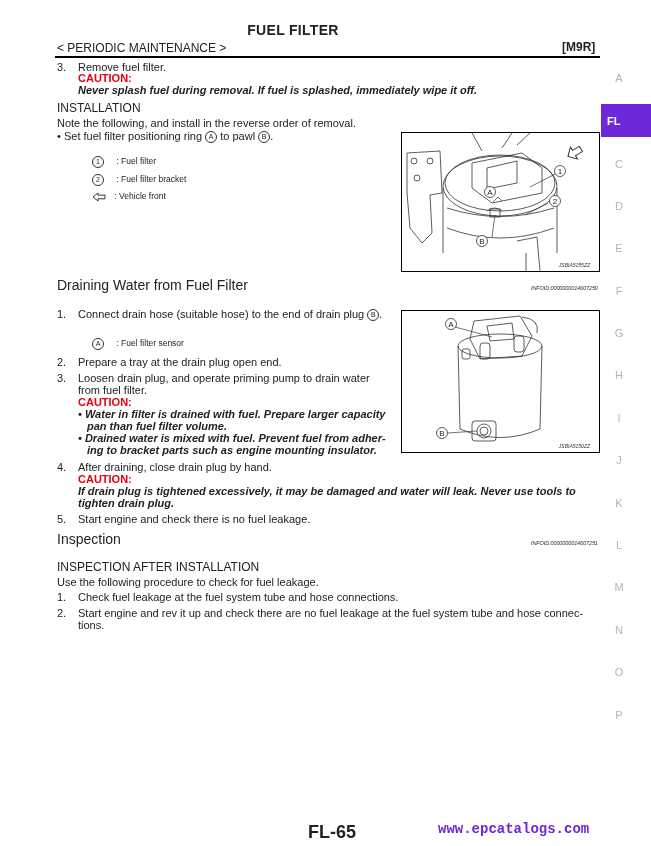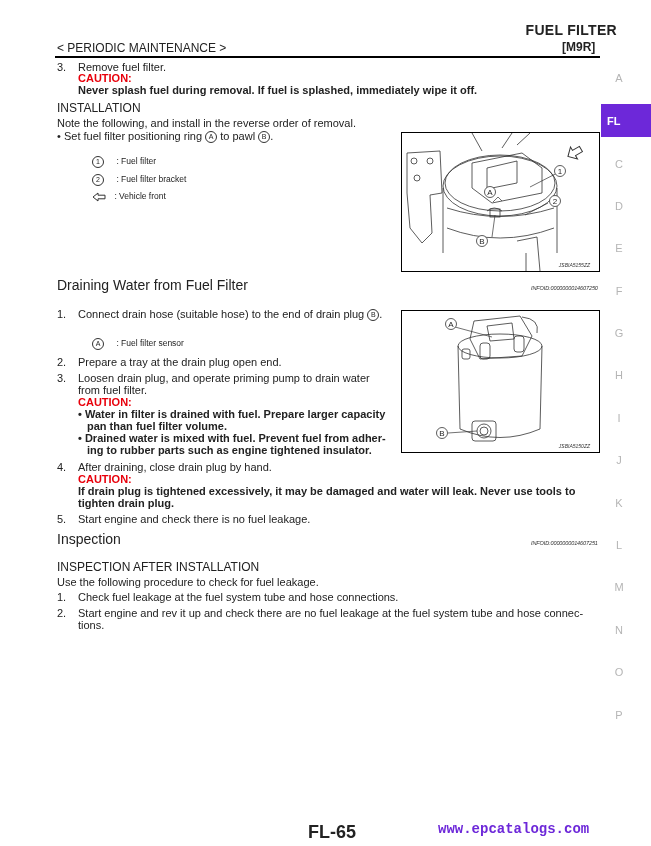--- a/index.html
+++ b/index.html
@@ -1,24 +1,24 @@
 <!DOCTYPE html>
 <html><head>
 <meta charset="utf-8">
 <style>
   html,body{margin:0;padding:0;background:#fff;}
   body{width:651px;height:846px;position:relative;overflow:hidden;font-family:"Liberation Sans",sans-serif;color:#222;}
   .abs{position:absolute;}
-  .title{left:0;width:586px;top:22px;text-align:right;font-weight:bold;font-size:14px;letter-spacing:0.3px;margin-left:31px;}
+  .title{left:0;width:586px;top:22px;text-align:center;font-weight:bold;font-size:14px;letter-spacing:0.3px;}
   .breadcrumb{left:57px;top:41px;font-size:12px;}
   .code{left:562px;top:40px;font-size:12px;font-weight:bold;}
   .rule{left:55px;top:56px;width:545px;height:2px;background:#000;}
   .t{font-size:11px;line-height:12px;white-space:nowrap;}
   .red{color:#e8000b;font-weight:bold;}
-  .b{font-weight:bold;}
+  .b{font-weight:bold;font-style:italic;}
   .h2{font-size:14px;}
   .h3{font-size:12px;}
   .legend{font-size:8.5px;}
   .infoid{font-size:5.5px;font-style:italic;color:#333;letter-spacing:-0.1px;}
   .side{left:612px;width:14px;text-align:center;font-size:11px;color:#b5b5b5;}
   .tab-fl{left:601px;top:104px;width:50px;height:33px;background:#6d28d9;color:#fff;font-weight:bold;font-size:11px;}
   .tab-fl span{position:absolute;left:6px;top:11px;}
   .fig{border:1px solid #000;background:#fff;}
   .circ{display:inline-block;width:10px;height:10px;border:1px solid #333;border-radius:50%;font-size:7px;line-height:10px;text-align:center;vertical-align:middle;}
   .footer-page{left:308px;top:822px;font-size:18px;font-weight:bold;}
@@ -118,21 +118,21 @@
 <div class="abs t" style="left:57px;top:356px;">2.</div>
 <div class="abs t" style="left:78px;top:356px;">Prepare a tray at the drain plug open end.</div>
 
 <div class="abs t" style="left:57px;top:372px;">3.</div>
 <div class="abs t" style="left:78px;top:372px;">Loosen drain plug, and operate priming pump to drain water</div>
 <div class="abs t" style="left:78px;top:384px;">from fuel filter.</div>
 <div class="abs t red" style="left:78px;top:396px;">CAUTION:</div>
 <div class="abs t b" style="left:78px;top:408px;">• <span>Water in filter is drained with fuel. Prepare larger capacity</span></div>
 <div class="abs t b" style="left:87px;top:420px;">pan than fuel filter volume.</div>
 <div class="abs t b" style="left:78px;top:432px;">• <span>Drained water is mixed with fuel. Prevent fuel from adher-</span></div>
-<div class="abs t b" style="left:87px;top:444px;">ing to rubber parts such as engine tightened insulator.</div>
+<div class="abs t b" style="left:87px;top:444px;">ing to bracket parts such as engine mounting insulator.</div>
 
 <div class="abs t" style="left:57px;top:461px;">4.</div>
 <div class="abs t" style="left:78px;top:461px;">After draining, close drain plug by hand.</div>
 <div class="abs t red" style="left:78px;top:473px;">CAUTION:</div>
 <div class="abs t b" style="left:78px;top:485px;">If drain plug is tightened excessively, it may be damaged and water will leak. Never use tools to</div>
 <div class="abs t b" style="left:78px;top:497px;">tighten drain plug.</div>
 
 <div class="abs t" style="left:57px;top:513px;">5.</div>
 <div class="abs t" style="left:78px;top:513px;">Start engine and check there is no fuel leakage.</div>
 

